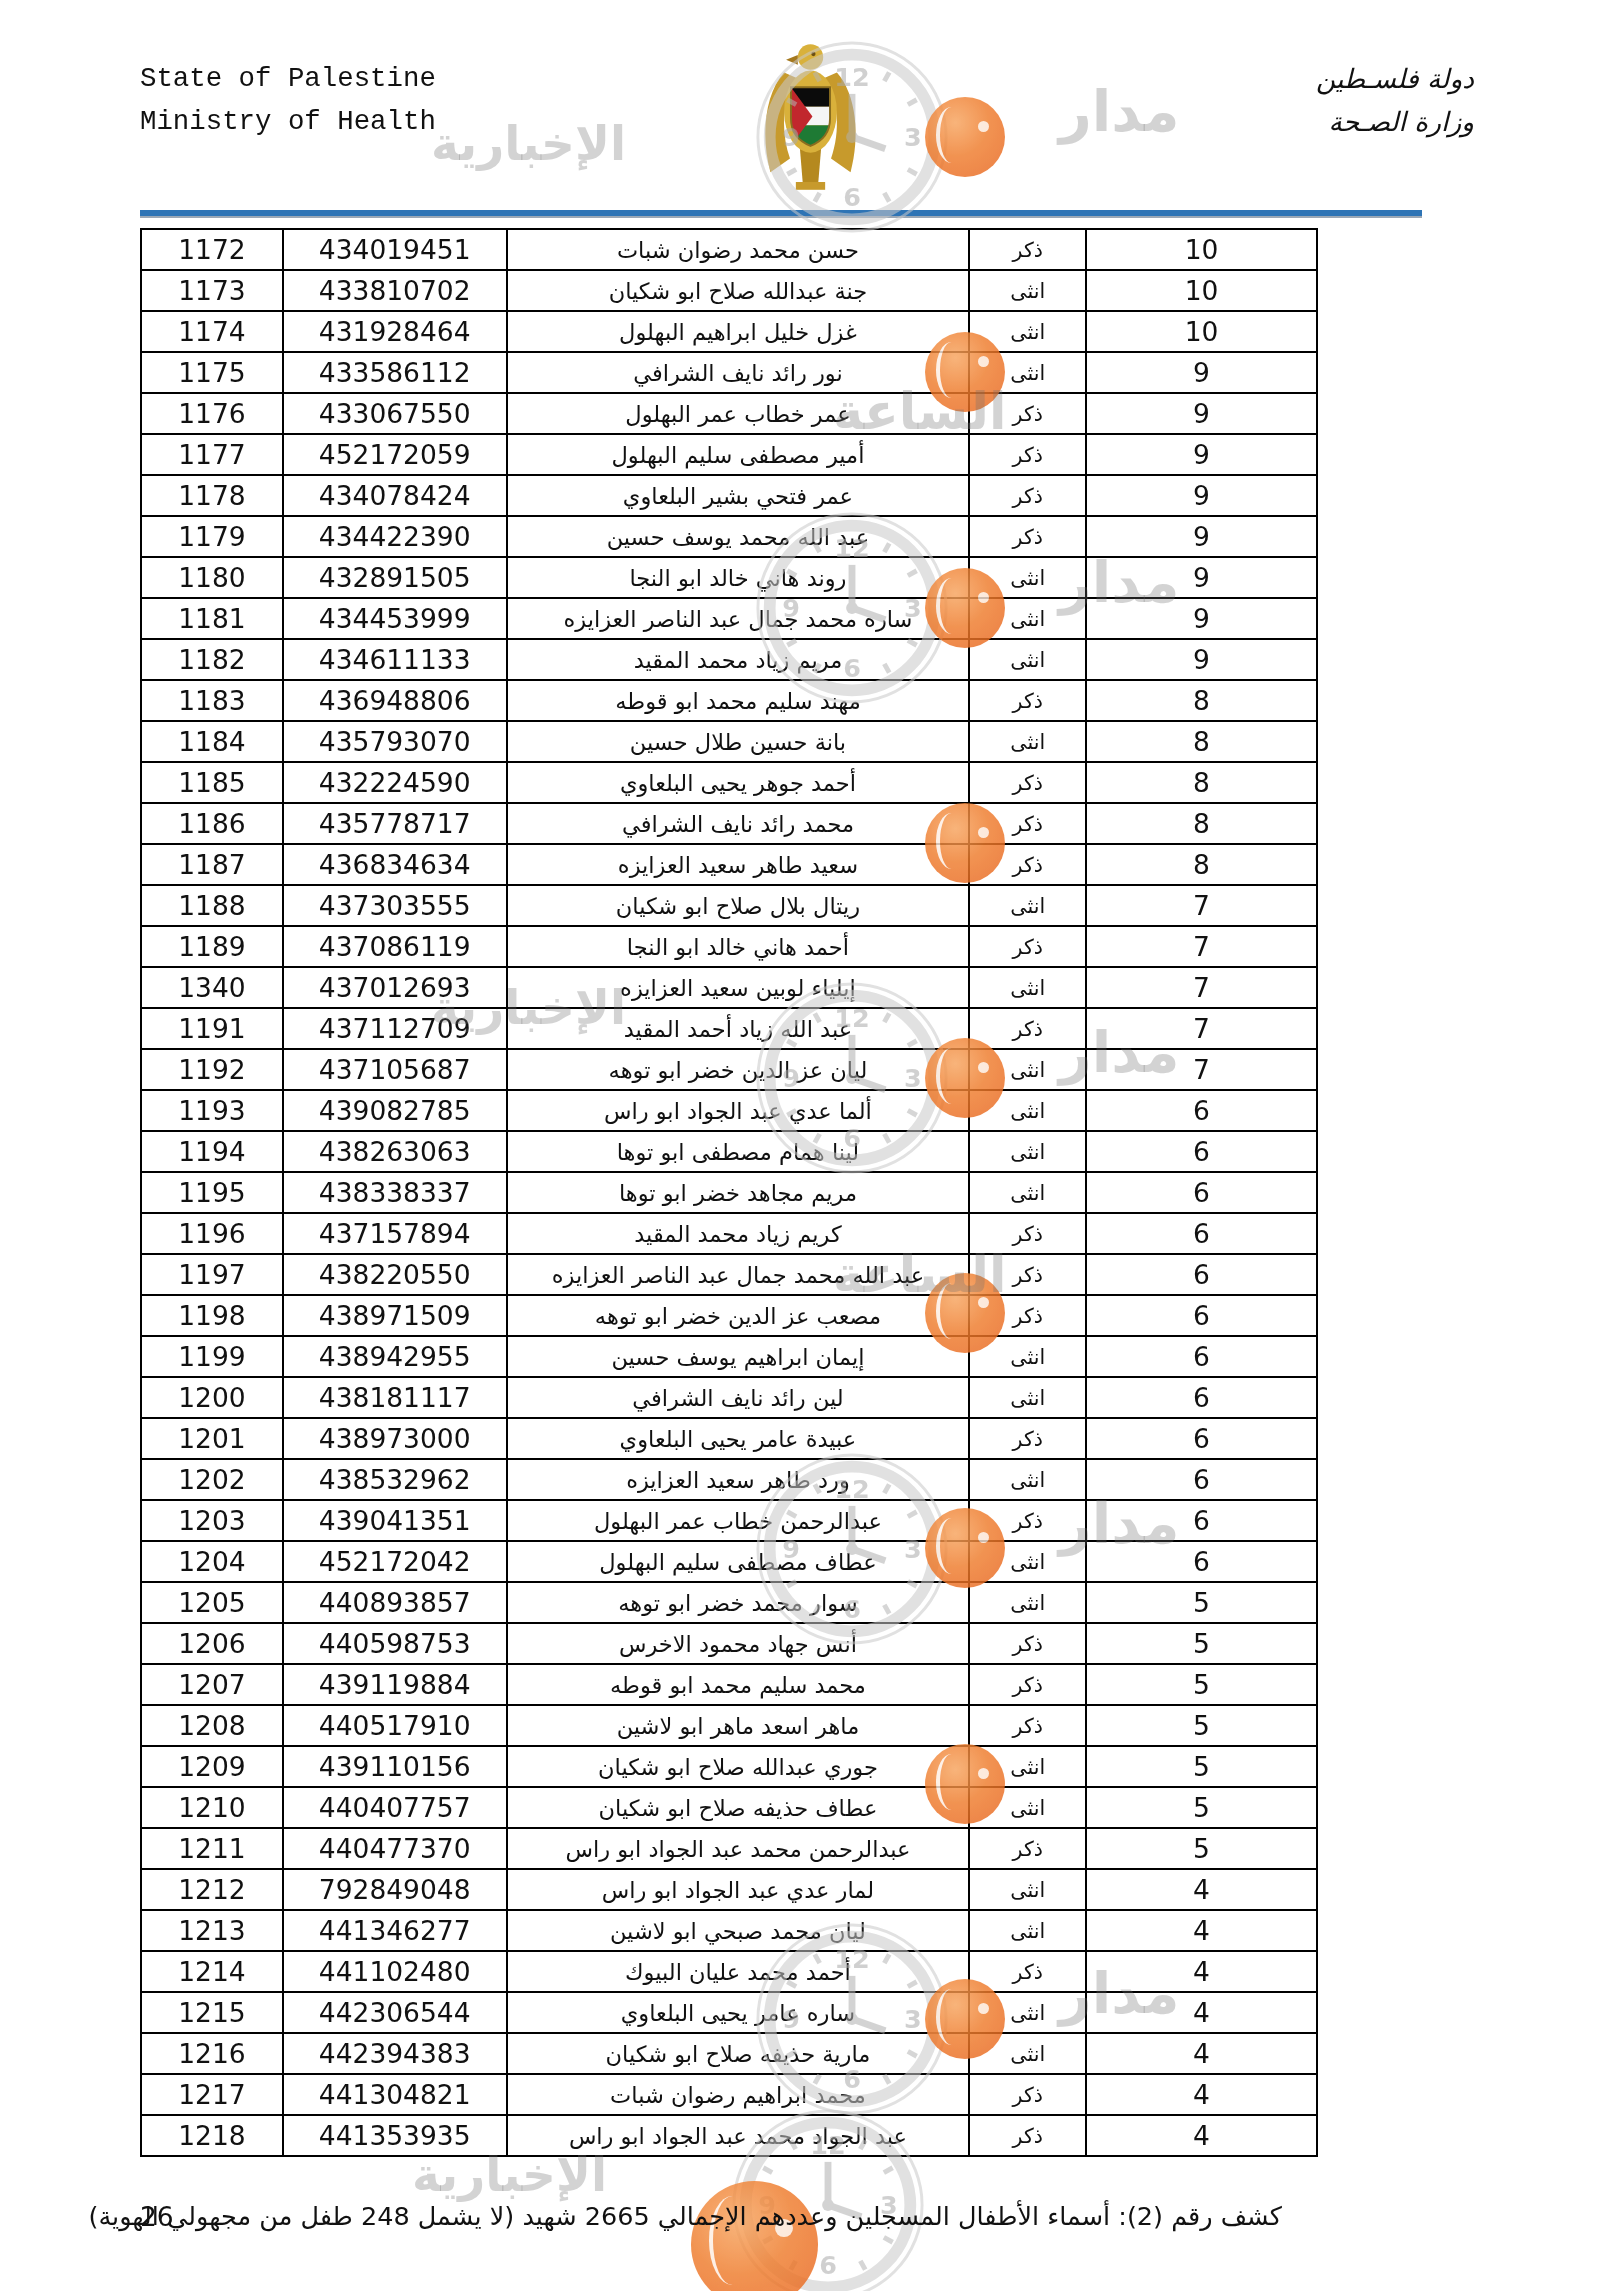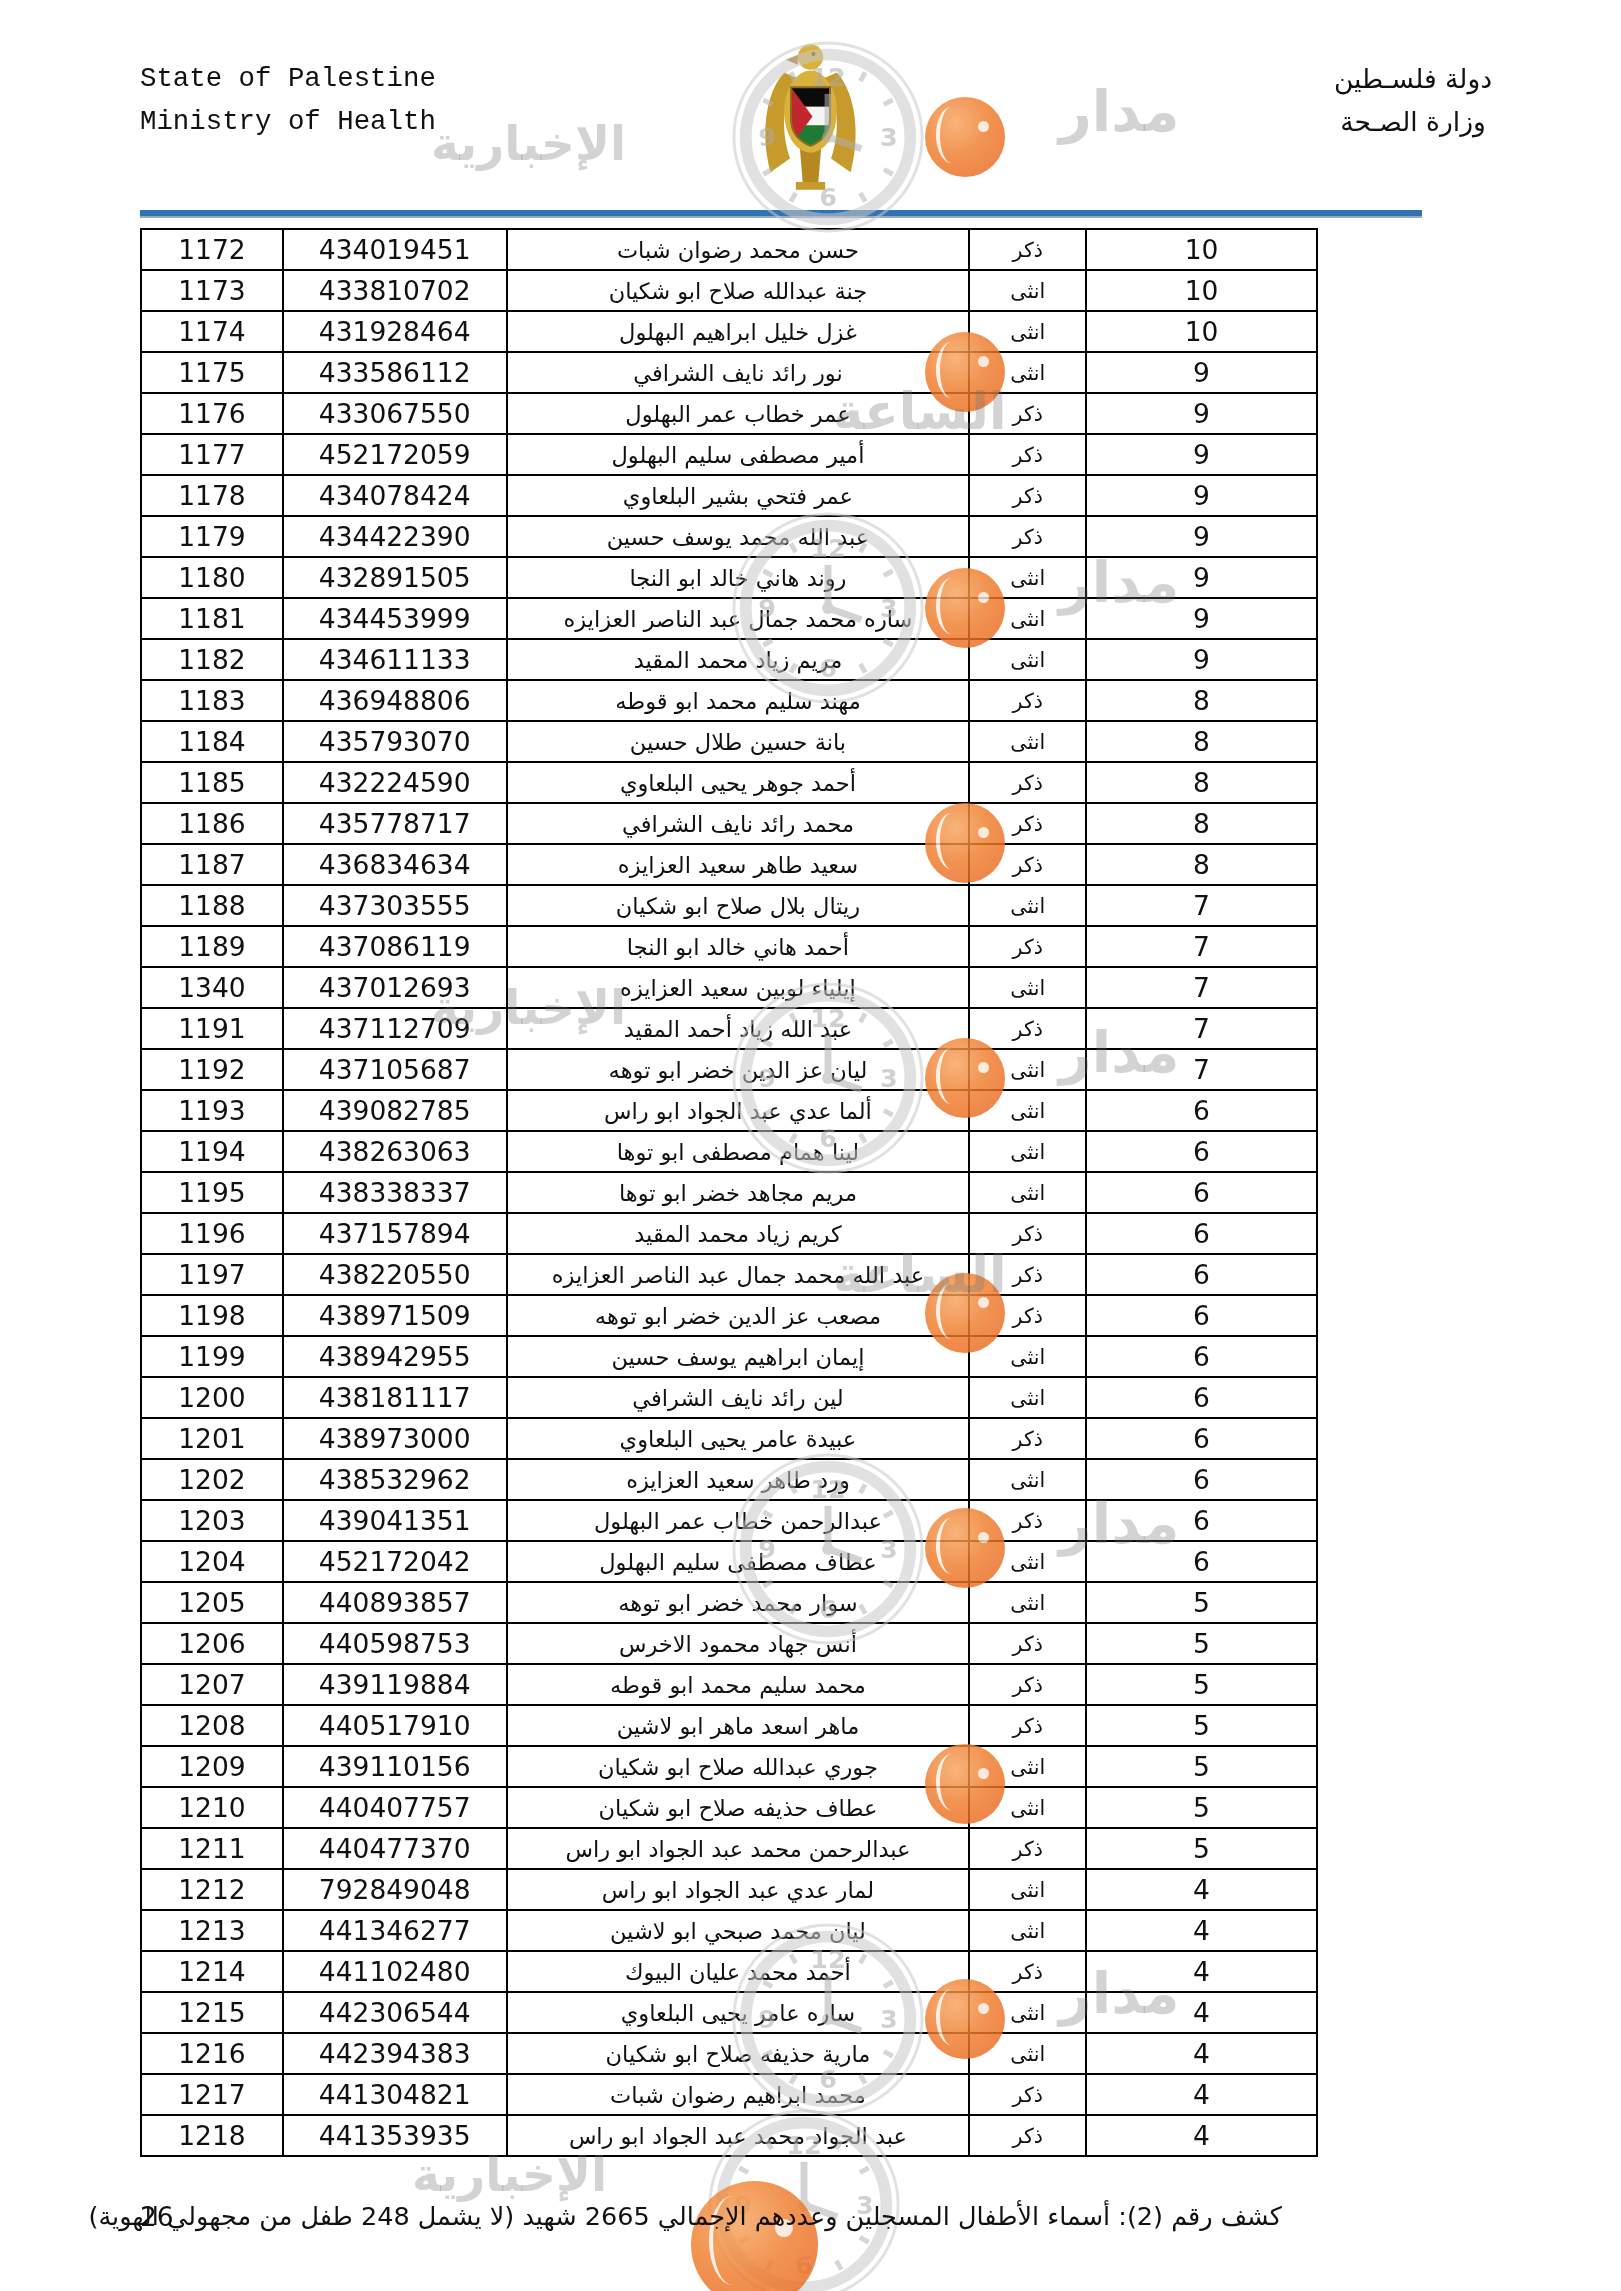--- a/index.html
+++ b/index.html
@@ -4,22 +4,22 @@
 <style>
   html,body{margin:0;padding:0;background:#e8e8e8;}
   .page{
     position:relative;width:1621px;height:2292px;margin:0 auto;
     background:#ffffff;overflow:hidden;
     font-family:"DejaVu Sans",sans-serif;color:#111;
   }
   
   .hdr-left{position:absolute;left:140px;top:57px;font-size:27.4px;line-height:43px;
     font-family:Liberation Mono, monospace;}
-  .hdr-right{position:absolute;right:129px;top:57px;font-size:26.5px;line-height:43px;
-    text-align:center;direction:rtl;}
+  .hdr-right{position:absolute;right:147px;top:57px;font-size:26.5px;line-height:43px;
+    text-align:right;direction:rtl;font-style:italic;}
   .emblem{position:absolute;left:747px;top:33px;}
   .blue-rule{position:absolute;left:140px;top:210px;width:1282px;height:5.9px;
     background:#2e74b5;border-bottom:2px solid #9aa7b5;}
   
   .registry-table{
     position:absolute;left:140px;top:228px;width:1134px;
     border-collapse:collapse;table-layout:fixed;z-index:2;
   }
   .registry-table td{
     border:2px solid #000;padding:0 5.9px;text-align:center;vertical-align:middle;
@@ -43,21 +43,21 @@
     opacity:.82;
   }
   .wm-orange::after{
     content:"";position:absolute;left:14%;top:12%;width:34%;height:70%;
     border-left:4.9px solid rgba(255,255,255,.85);border-radius:50%;
   }
   .wm-orange::before{
     content:"";position:absolute;right:20%;top:30%;width:14%;height:14%;
     background:rgba(255,255,255,.8);border-radius:50%;
   }
-  .wm-clock{position:absolute;opacity:.55;}
+  .wm-clock{position:absolute;opacity:.55;margin-left:24px;}
   .wm-text{position:absolute;font-weight:bold;color:rgba(110,110,110,.30);
     direction:rtl;white-space:nowrap;}
 </style>
 </head>
 <body>
 
 <div class="page">
 
   <div class="wm-layer">
       <div class="wm-clock" style="left: 730px; top: 39px;"><svg width="196" height="196" viewBox="0 0 200 200">

